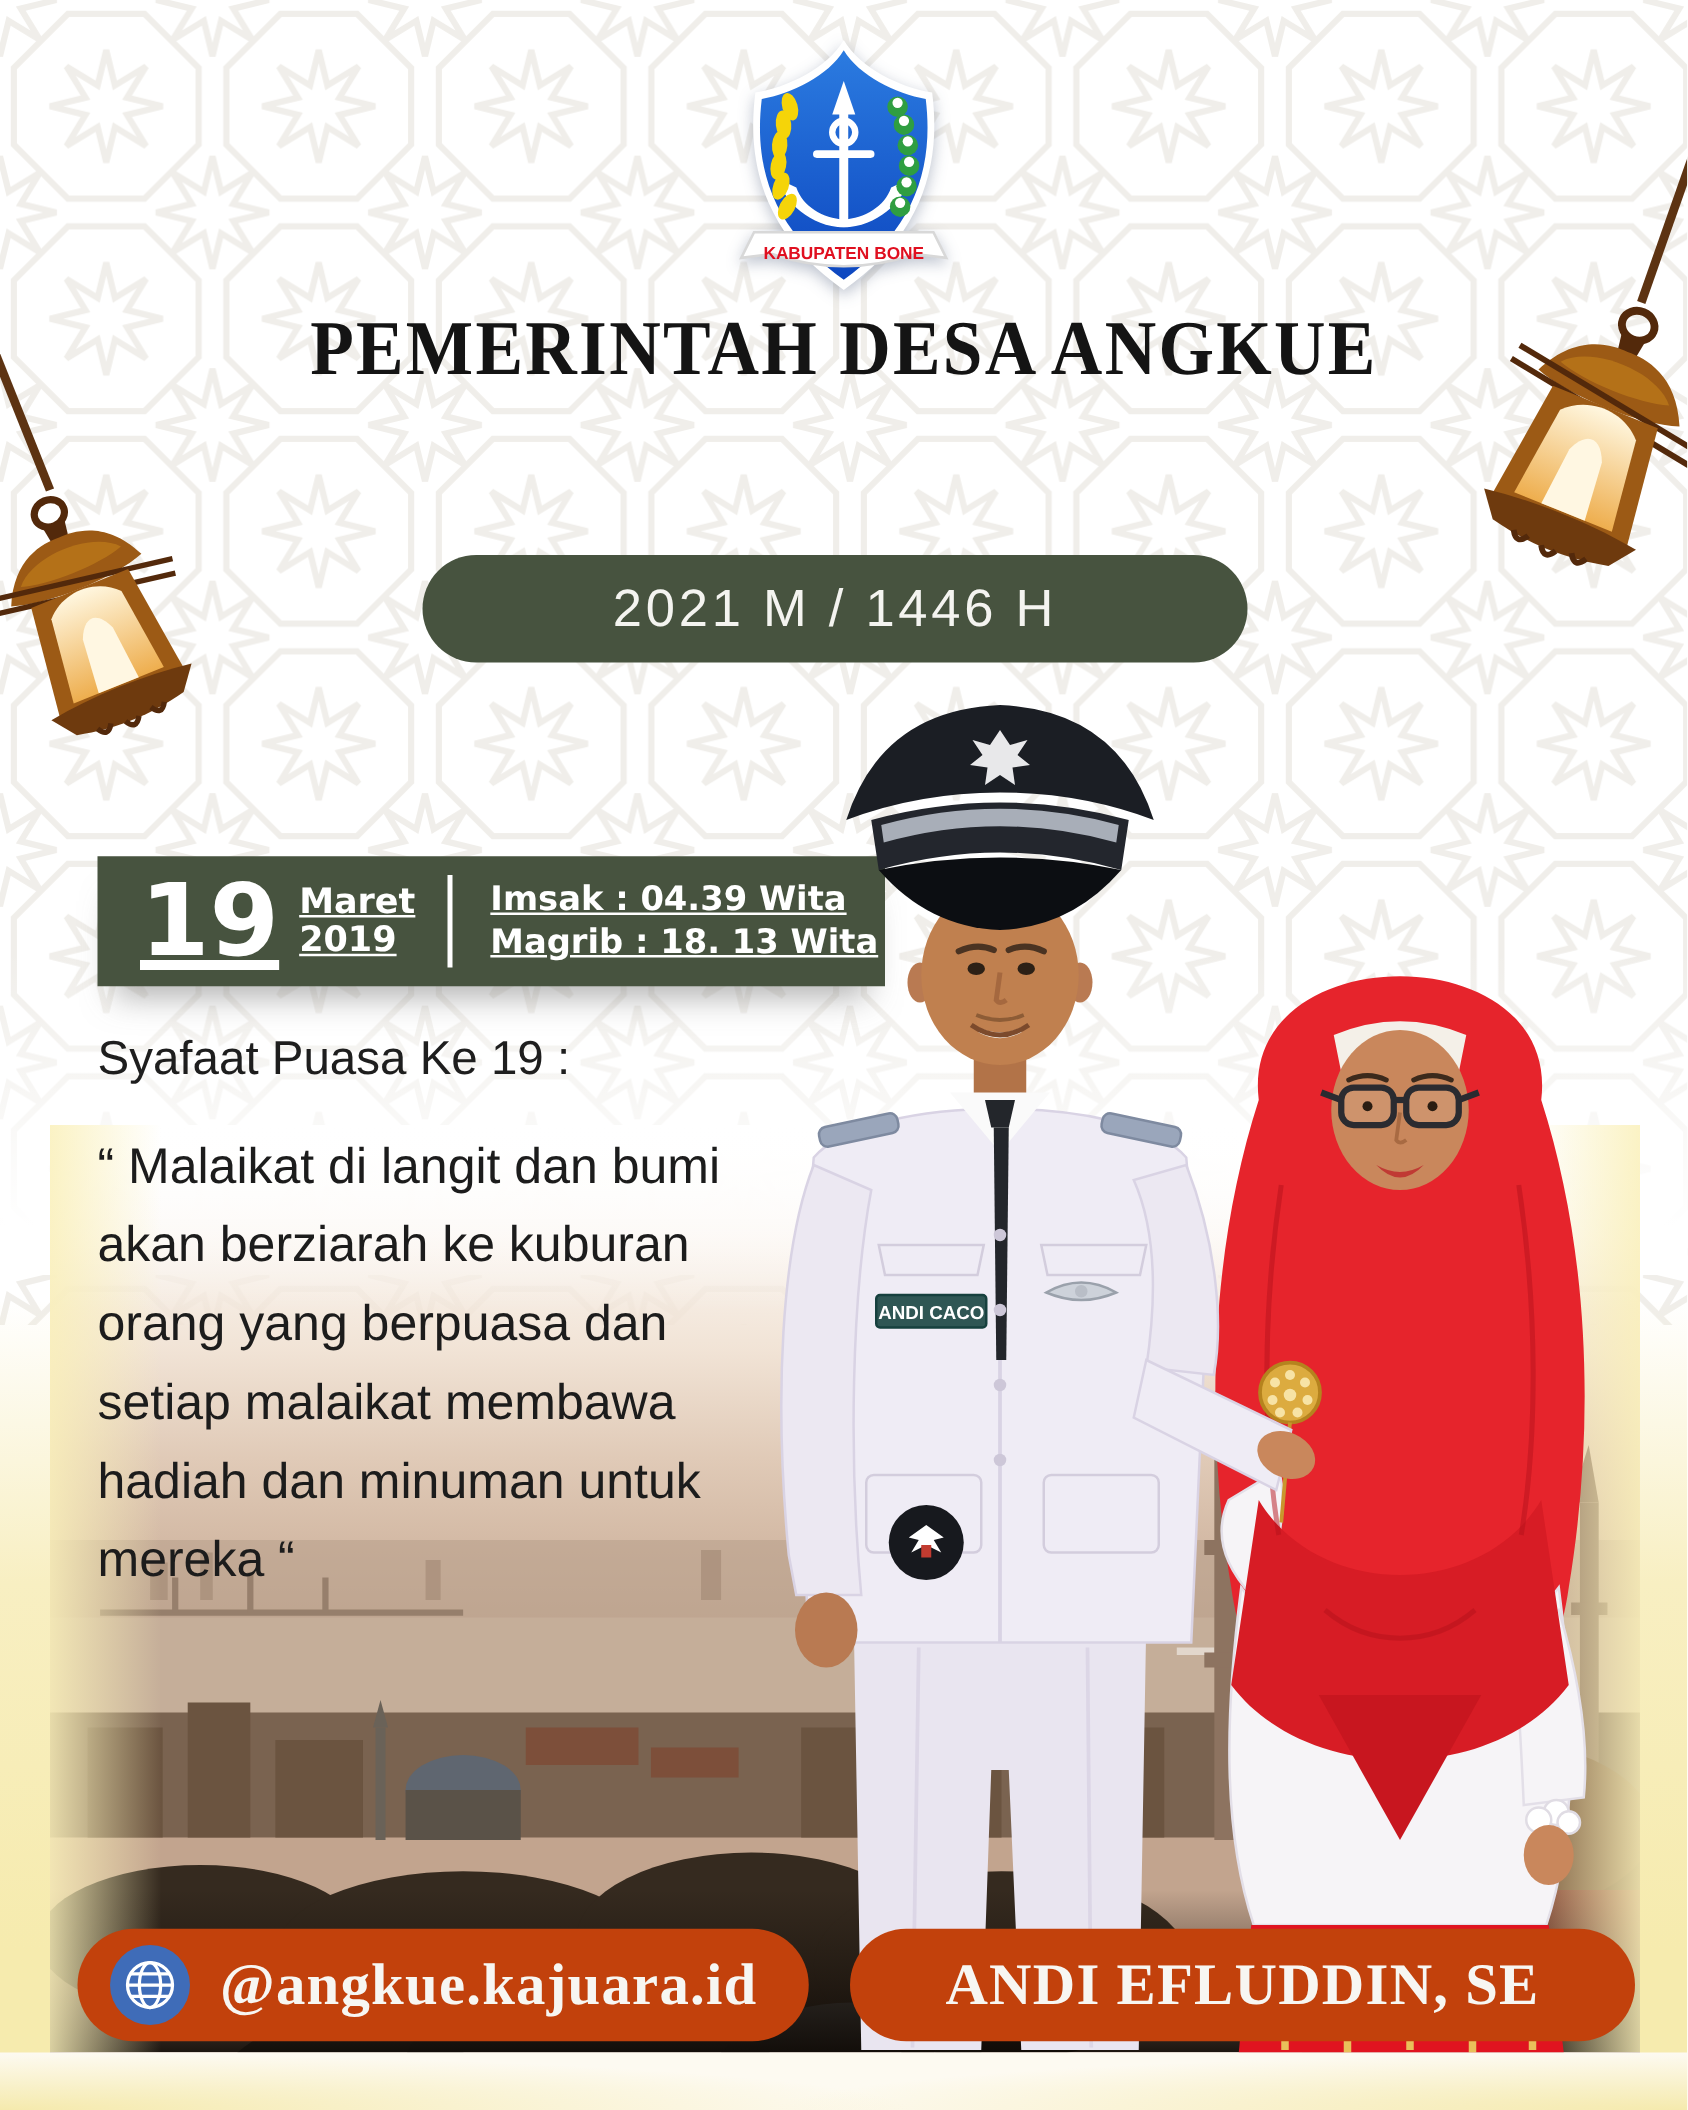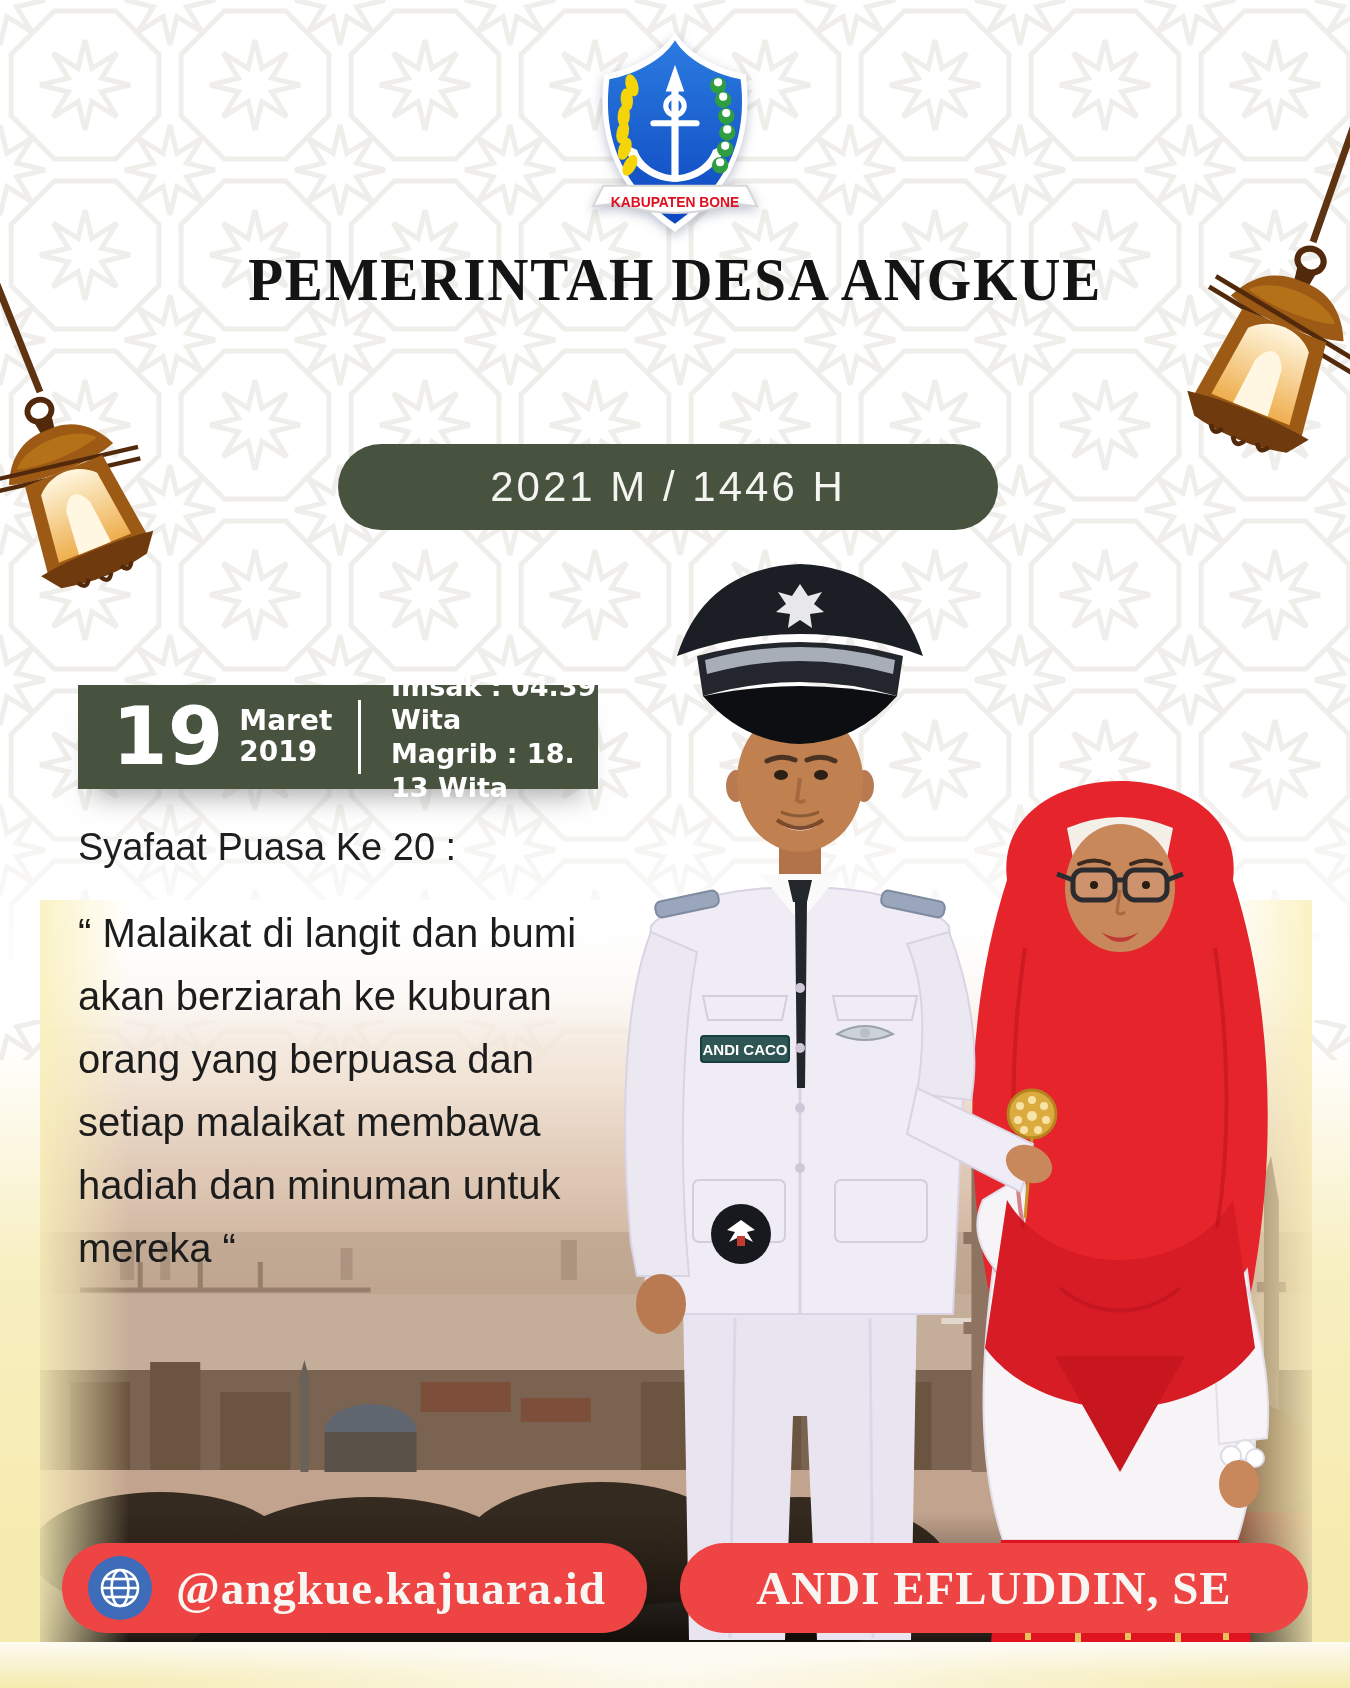--- a/index.html
+++ b/index.html
@@ -15,23 +15,23 @@
   .title{position:absolute;left:0;top:244px;width:1350px;text-align:center;z-index:5;
          font-family:"Liberation Serif",serif;font-weight:700;font-size:62px;color:#141414;}
   .title .squeeze{display:inline-block;transform:scaleX(.92);letter-spacing:2px;}
   .subtitle{position:absolute;left:0;top:316px;width:1350px;text-align:center;z-index:5;
             font-weight:700;font-size:66px;color:#8a4a1b;}
   .subtitle .squeeze{display:inline-block;transform:scale(.97,1.04);letter-spacing:-1px;}
   .year-pill{position:absolute;left:338px;top:444px;width:660px;height:86px;border-radius:44px;
              background:#47533f;z-index:5;display:flex;align-items:center;justify-content:center;
              color:#f4f4f0;font-size:42px;letter-spacing:3px;}
   
-  .date-box{position:absolute;left:78px;top:685px;width:520px;height:104px;background:#47533f;z-index:3;
+  .date-box{position:absolute;left:78px;top:685px;width:630px;height:104px;background:#47533f;z-index:3;
             display:flex;align-items:center;color:#ffffff;
-            box-shadow:0 22px 26px -14px rgba(110,110,110,.55);}
+            box-shadow:0 22px 26px -14px rgba(110,110,110,.55);text-decoration:underline;}
   .date-day{font-size:80px;font-weight:700;line-height:1;margin-left:34px;font-family:"DejaVu Sans",sans-serif;}
   .date-col{margin-left:16px;font-weight:700;font-size:28px;line-height:1.1;font-family:"DejaVu Sans",sans-serif;}
   .date-divider{width:4px;height:74px;background:#ffffff;margin-left:26px;}
   .sched-col{margin-left:30px;font-weight:700;font-size:27px;line-height:1.25;font-family:"DejaVu Sans",sans-serif;}
   
   .heading{position:absolute;left:78px;top:826px;font-size:38px;color:#1e1e1e;z-index:6;}
   .quote{position:absolute;left:78px;top:902px;width:530px;font-size:40px;line-height:63px;color:#1c1c1c;z-index:6;}
   
   .photo-area{position:absolute;left:40px;top:900px;width:1272px;height:742px;z-index:1;overflow:hidden;
     background:linear-gradient(180deg,#ffffff 0%,rgba(250,243,236,.55) 10%,rgba(240,225,210,.9) 24%,
@@ -46,21 +46,21 @@
     background:linear-gradient(180deg,rgba(248,239,194,0),#f8efc2 35%,#f6ebae 80%);}
   .edge-right{position:absolute;right:0;top:1040px;width:38px;height:648px;z-index:2;
     background:linear-gradient(180deg,rgba(248,239,194,0),#f8efc2 35%,#f6ebae 80%);}
   .bottom-strip{position:absolute;left:0;top:1642px;width:1350px;height:46px;z-index:5;
     background:radial-gradient(120% 220% at 0% 100%,#f5eaad 0%,rgba(253,250,241,0) 45%),
                radial-gradient(120% 220% at 100% 100%,#f5eaad 0%,rgba(253,250,241,0) 45%),#fdfaf1;}
   
   .lantern-left{position:absolute;left:0;top:250px;z-index:6;}
   .lantern-right{position:absolute;left:1060px;top:0;z-index:6;}
   
-  .pill{position:absolute;top:1543px;height:90px;border-radius:46px;background:#ef4444;z-index:7;
+  .pill{position:absolute;top:1543px;height:90px;border-radius:46px;background:#c2410c;z-index:7;
         display:flex;align-items:center;color:#f7f6f2;font-family:"Liberation Serif",serif;font-weight:700;}
   .pill-handle{left:62px;width:585px;}
   .pill-name{left:680px;width:628px;justify-content:center;}
   .globe-wrap{width:64px;height:64px;border-radius:50%;background:#3f6cb8;margin-left:26px;
               display:flex;align-items:center;justify-content:center;}
   .pill-handle .pill-text{font-size:47px;margin-left:24px;letter-spacing:1px;}
   .pill-name .pill-text{font-size:47px;letter-spacing:1px;}
 </style>
 </head>
 <body>
@@ -143,21 +143,21 @@
       <div>Maret</div>
       <div>2019</div>
     </div>
     <div class="date-divider"></div>
     <div class="sched-col">
       <div>Imsak : 04.39 Wita</div>
       <div>Magrib : 18. 13 Wita</div>
     </div>
   </div>
 
-  <div class="heading">Syafaat Puasa Ke 20 :</div>
+  <div class="heading">Syafaat Puasa Ke 19 :</div>
   <div class="quote">“ Malaikat di langit dan bumi akan berziarah ke kuburan orang yang berpuasa dan setiap malaikat membawa hadiah dan minuman untuk mereka “</div>
 
   <div class="photo-area">
     <svg class="city" viewBox="0 0 1270 560" preserveAspectRatio="none">
       <defs>
         <linearGradient id="cityDark" x1="0" y1="0" x2="0" y2="1">
           <stop offset="0" stop-color="rgba(20,14,9,0)"></stop>
             <stop offset="1" stop-color="rgba(14,9,5,.92)"></stop>
         </linearGradient>
       </defs>

